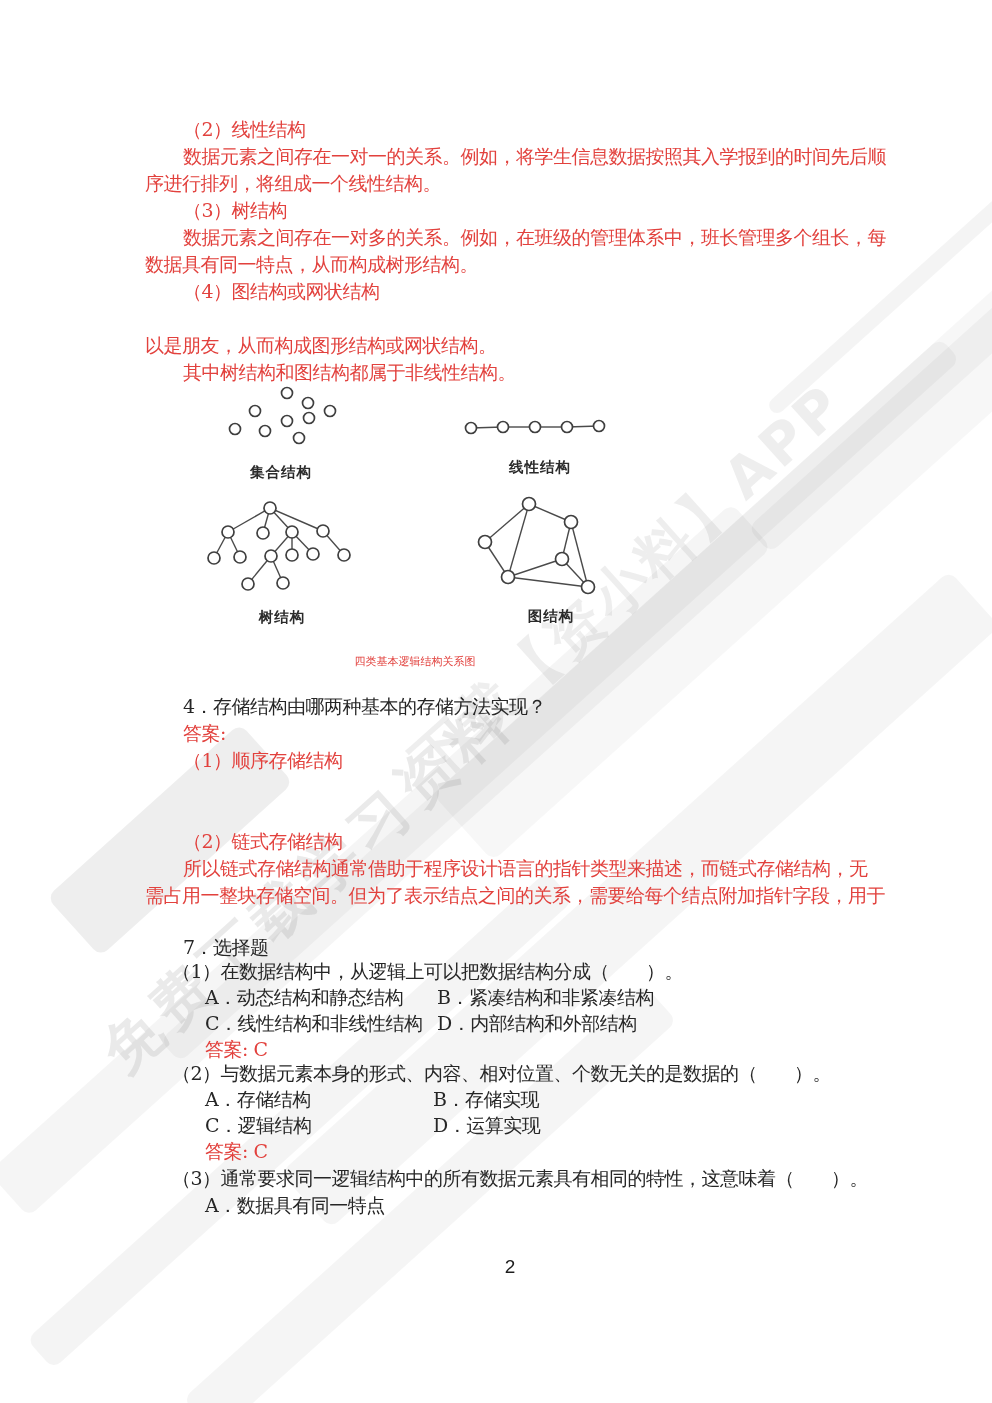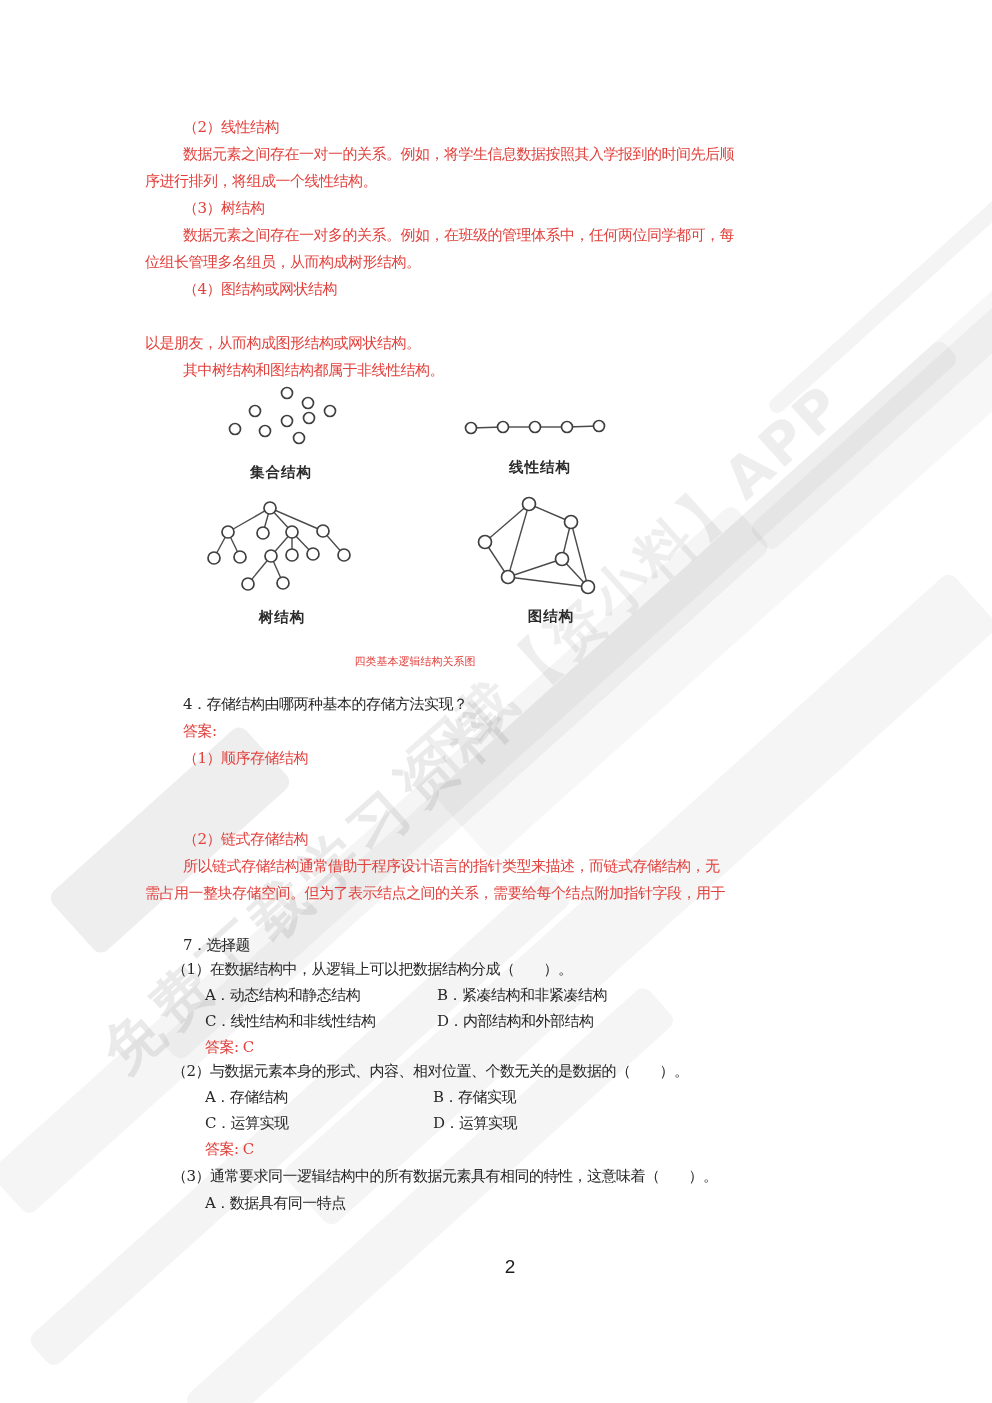--- a/index.html
+++ b/index.html
@@ -17,21 +17,21 @@
   .wm .wm-text{
     position:absolute;transform:rotate(-42deg);
     font-family:"DejaVu Sans", sans-serif;
     font-weight:bold;white-space:nowrap;
     color:rgba(90,90,90,0.13);
   }
   
   .content{position:absolute;inset:0;z-index:2;}
   .ln{
     position:absolute;
-    font-size:15px;line-height:1;
+    font-size:19px;line-height:1;
     letter-spacing:-0.5px;
     white-space:nowrap;
     color:#262626;
   }
   .ln.red{color:#e2413d;}
   .caption{
     position:absolute;left:190px;top:654px;width:450px;
     text-align:center;font-size:11px;color:#e2413d;
     font-family:Liberation Mono, monospace;
   }
@@ -67,22 +67,22 @@
     <div class="wm-text" style="left:44px;top:846px;font-size:58px;letter-spacing:8px;">免费下载学习资料</div>
     <div class="wm-text" style="left:350px;top:545px;font-size:56px;letter-spacing:4px;color:rgba(90,90,90,0.10);">下载【资小料】APP</div>
   </div>
 
   <div class="content">
 
     <div class="ln red" style="left:183px;top:120px">（2）线性结构</div>
     <div class="ln red" style="left:183px;top:147px">数据元素之间存在一对一的关系。例如，将学生信息数据按照其入学报到的时间先后顺</div>
     <div class="ln red" style="left:145px;top:174px">序进行排列，将组成一个线性结构。</div>
     <div class="ln red" style="left:183px;top:201px">（3）树结构</div>
-    <div class="ln red" style="left:183px;top:228px">数据元素之间存在一对多的关系。例如，在班级的管理体系中，任何两位同学都可，每</div>
-    <div class="ln red" style="left:145px;top:255px">位组长管理多名组员，从而构成树形结构。</div>
+    <div class="ln red" style="left:183px;top:228px">数据元素之间存在一对多的关系。例如，在班级的管理体系中，班长管理多个组长，每</div>
+    <div class="ln red" style="left:145px;top:255px">数据具有同一特点，从而构成树形结构。</div>
     <div class="ln red" style="left:183px;top:282px">（4）图结构或网状结构</div>
     <div class="ln red" style="left:145px;top:336px">以是朋友，从而构成图形结构或网状结构。</div>
     <div class="ln red" style="left:183px;top:363px">其中树结构和图结构都属于非线性结构。</div>
 
     <svg class="figsvg" width="500" height="262" viewBox="180 378 500 262">
 
       <g>
         <circle class="node" cx="287" cy="393" r="5.5"></circle>
         <circle class="node" cx="308" cy="403" r="5.5"></circle>
         <circle class="node" cx="255" cy="411" r="5.5"></circle>
@@ -170,21 +170,21 @@
     <div class="ln" style="left:172px;top:962px">（1）在数据结构中，从逻辑上可以把数据结构分成（　　）。</div>
     <div class="ln" style="left:205px;top:988px">A．动态结构和静态结构</div>
     <div class="ln" style="left:437px;top:988px">B．紧凑结构和非紧凑结构</div>
     <div class="ln" style="left:205px;top:1014px">C．线性结构和非线性结构</div>
     <div class="ln" style="left:437px;top:1014px">D．内部结构和外部结构</div>
     <div class="ln red" style="left:205px;top:1040px">答案: C</div>
 
     <div class="ln" style="left:172px;top:1064px">（2）与数据元素本身的形式、内容、相对位置、个数无关的是数据的（　　）。</div>
     <div class="ln" style="left:205px;top:1090px">A．存储结构</div>
     <div class="ln" style="left:433px;top:1090px">B．存储实现</div>
-    <div class="ln" style="left:205px;top:1116px">C．运算实现</div>
+    <div class="ln" style="left:205px;top:1116px">C．逻辑结构</div>
     <div class="ln" style="left:433px;top:1116px">D．运算实现</div>
     <div class="ln red" style="left:205px;top:1142px">答案: C</div>
 
     <div class="ln" style="left:172px;top:1169px">（3）通常要求同一逻辑结构中的所有数据元素具有相同的特性，这意味着（　　）。</div>
     <div class="ln" style="left:205px;top:1196px">A．数据具有同一特点</div>
 
     <div class="pageno">2</div>
   </div>
 </div>
 

